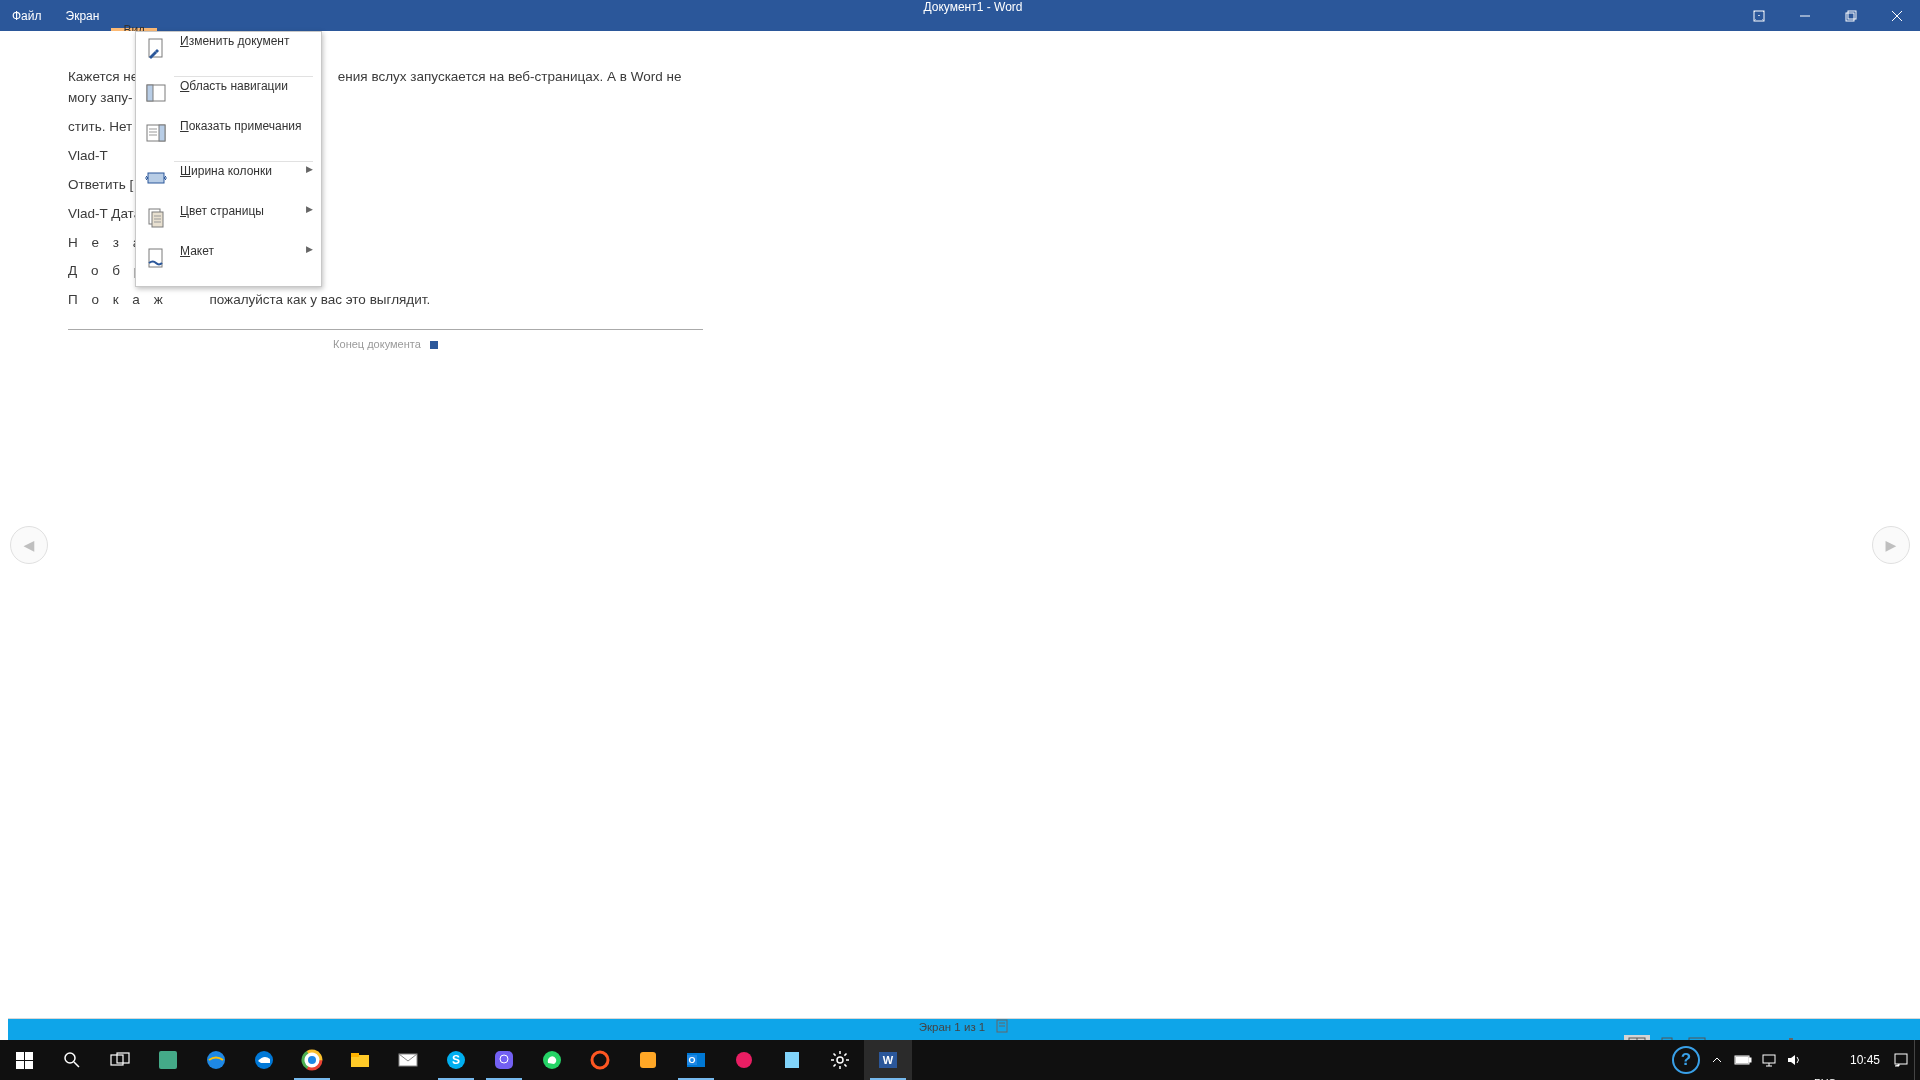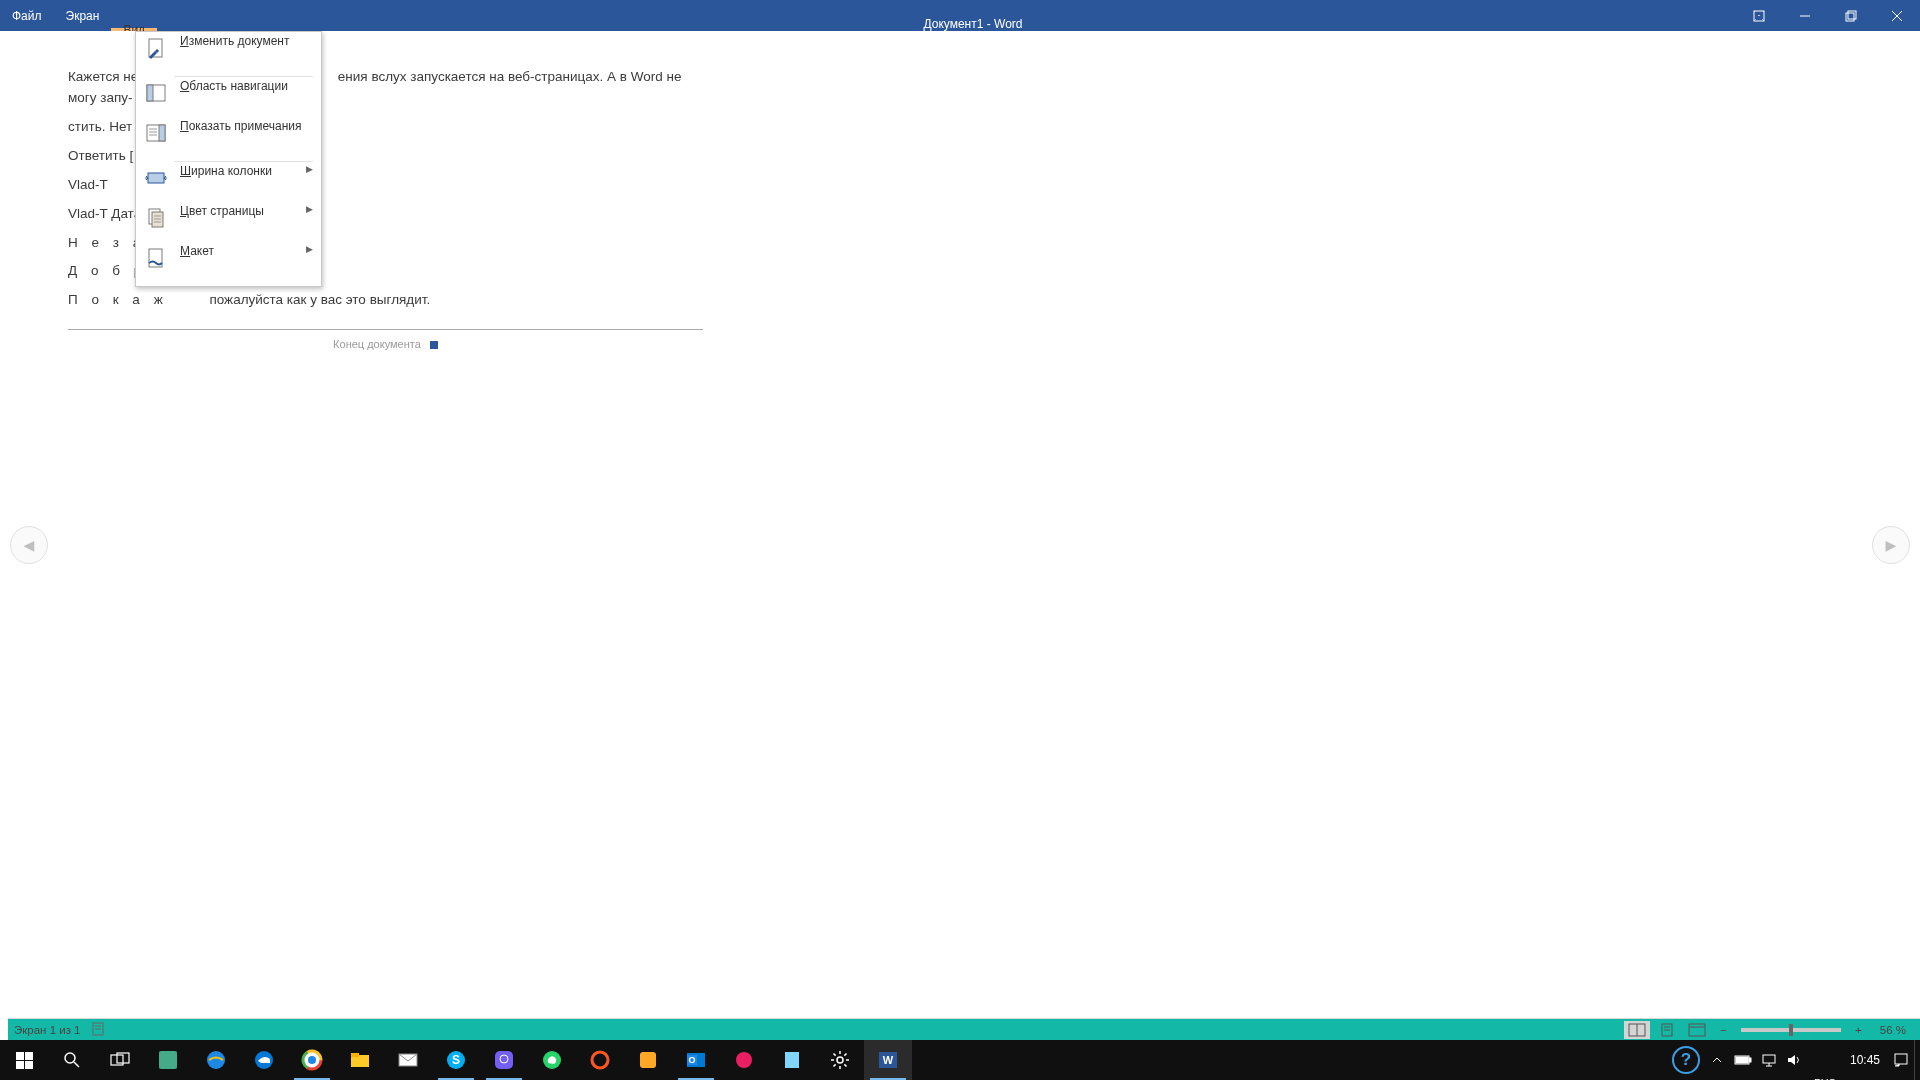--- a/index.html
+++ b/index.html
@@ -1,18 +1,18 @@
 <!DOCTYPE html>
 <html><head>
 <meta charset="utf-8">
 <style>
 * { margin: 0; padding: 0; box-sizing: border-box; font-family: "Segoe UI", Tahoma, sans-serif; }
 html, body { width: 1920px; height: 1080px; overflow: hidden; background: #fff; }
 .titlebar {
-  height: 31px; background: #2b579a; color: #fff; display: flex; align-items: flex-end;
+  height: 31px; background: #2b579a; color: #fff; display: flex; align-items: flex-start;
   font-size: 12px; position: relative;
 }
 .menubar { display: flex; height: 100%; }
 .menubar .menu-item { padding: 0 12px; display: flex; align-items: center; cursor: default; }
 .menubar .menu-item.active { background: #fdba74; color: #333; margin-top: 28px; }
 .title-center { position: absolute; left: 50%; transform: translateX(-50%); font-size: 12px; margin-left: 13px; }
 .win-controls { position: absolute; right: 0; top: 0; height: 100%; display: flex; }
 .win-controls .wc { width: 46px; display: flex; align-items: center; justify-content: center; }
 .win-controls svg { width: 12px; height: 12px; }
 .dropdown {
@@ -39,23 +39,24 @@
 .doc-end .sq { display:inline-block; width:8px; height:8px; background:#2b579a; margin-left:6px; vertical-align:middle;}
 .spaced { letter-spacing: 5px; }
 .nav-circle {
   position: absolute; top: 50%; transform: translateY(-50%); width: 38px; height: 38px;
   border-radius: 50%; border: 1px solid #e0e0e0; background: #fafafa; display:flex; align-items:center; justify-content:center;
 }
 .nav-circle.left { left: 10px; }
 .nav-circle.right { right: 10px; }
 .nav-circle span { font-size: 14px; color: #bfbfbf; }
 .statusbar {
-  position: absolute; left: 8px; right: 0; bottom: 40px; height: 22px; background: #14b8a6;
+  position: absolute; left: 8px; right: 0; bottom: 40px; height: 22px; background: #0ea5e9;
   border-top: 1px solid #d8d8d8; display: flex; align-items: center; font-size: 11.5px; color: #444;
   padding: 0 6px;
+  flex-direction: column;
 }
 .statusbar .sb-left { display:flex; align-items:center; gap:10px;}
 .statusbar .sb-right { margin-left:auto; display:flex; align-items:center; gap:4px;}
 .statusbar .view-btn { width:26px; height:18px; display:flex; align-items:center; justify-content:center; }
 .statusbar .view-btn.active { background:#d4d4d4; }
 .zoom-slider { width:100px; height:4px; background:#c8c8c8; position:relative; margin: 0 4px;}
 .zoom-slider .thumb { position:absolute; left:48px; top:-4px; width:4px; height:12px; background:#666;}
 .taskbar {
   position: absolute; left: 0; right: 0; bottom: 0; height: 40px; background: #101010;
   display: flex; align-items: center;
@@ -119,22 +120,22 @@
       <span>▶</span>
     </div>
 
   <div class="doc-page">
     <p>
       <span>Кажется не</span>
       <span style="display:inline-block; width:192px;"></span>
       <span>ения вслух запускается на веб-страницах. А в Word не могу запу-</span>
     </p>
     <p>стить. Нет в</p>
+    <p>Vlad-T</p>
     <p>Ответить   [</p>
-    <p>Vlad-T</p>
     <p>Vlad-T Дата</p>
     <p class="spaced">Н е з а в</p>
     <p class="spaced">Д о б р ы</p>
     <p>
       <span class="spaced">П о к а ж</span>
       <span style="margin-left:38px">пожалуйста как у вас это выглядит.</span>
     </p>
     <div class="hr"></div>
     <div class="doc-end">
       <span>Конец документа</span>

